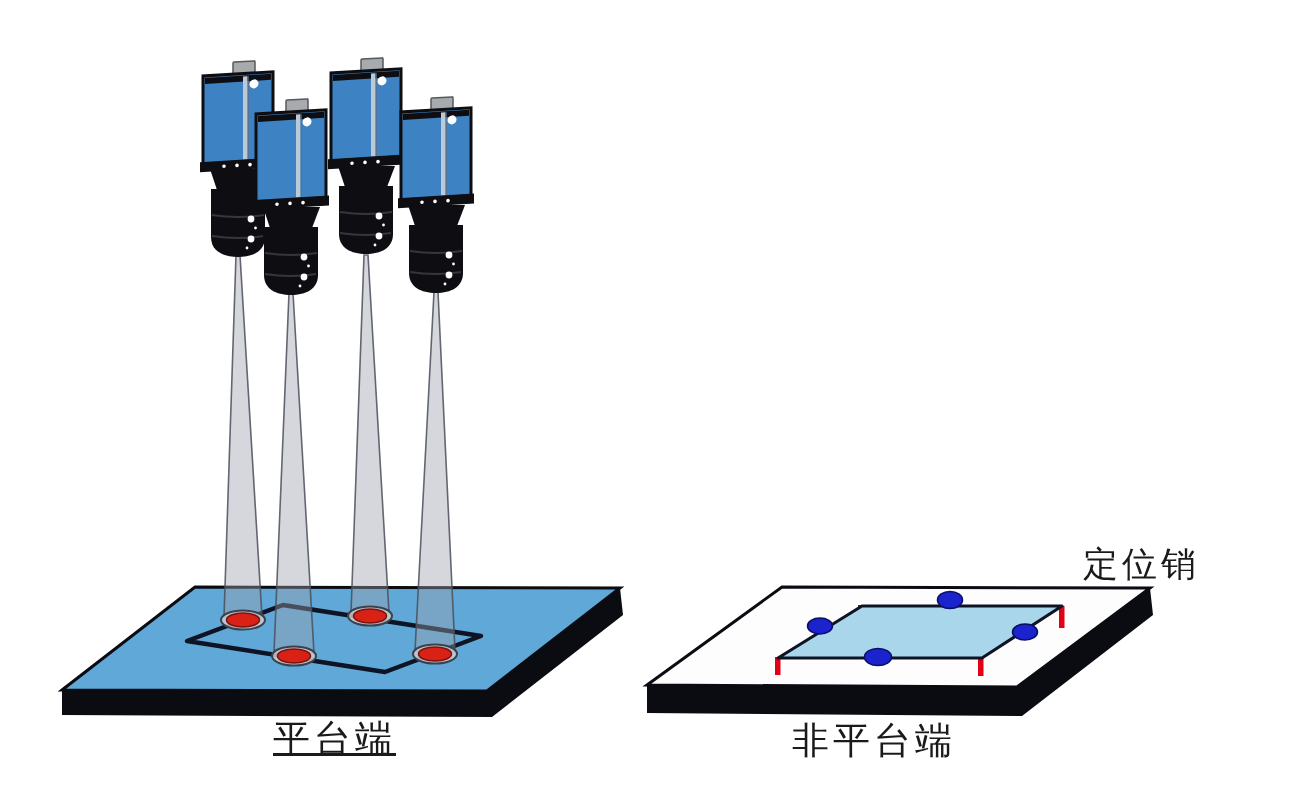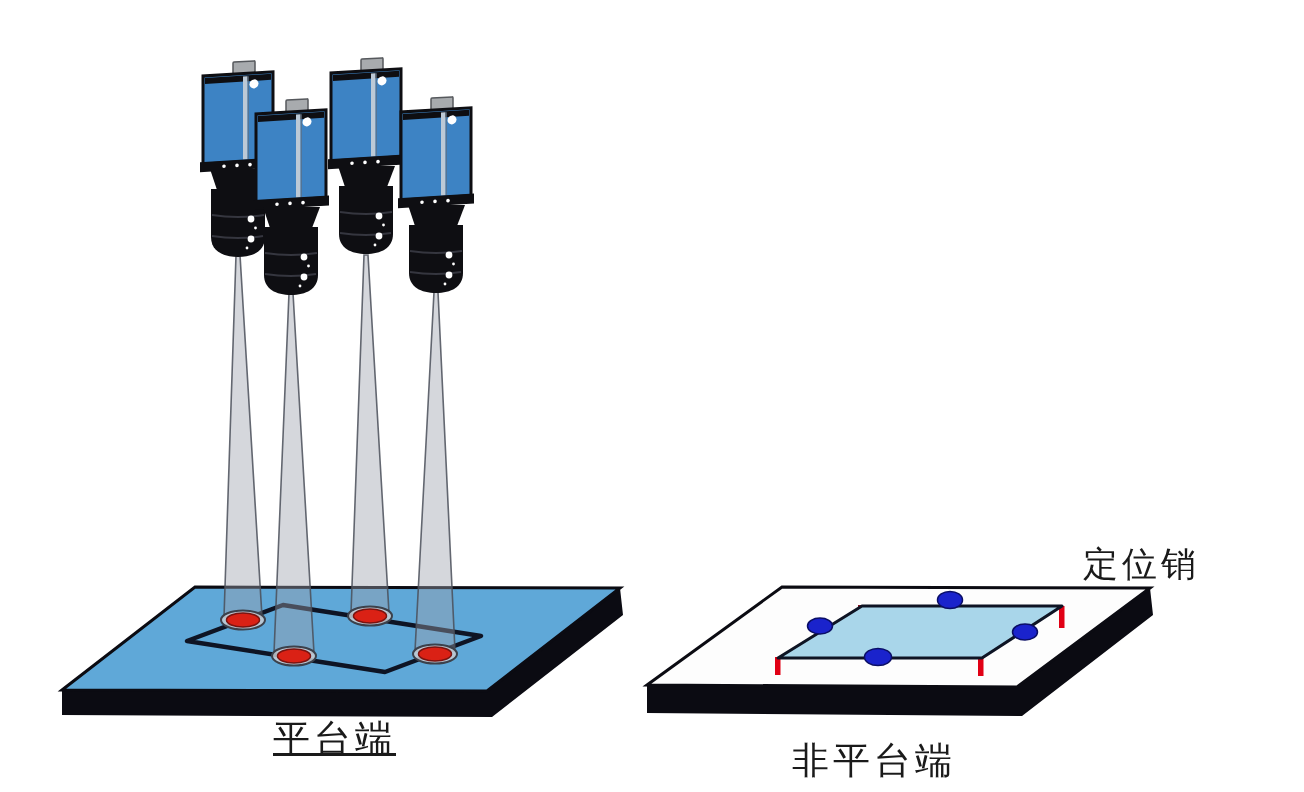--- a/index.html
+++ b/index.html
@@ -8,21 +8,21 @@
     background:var(--background,#fff);
     font-family:"Liberation Sans","DejaVu Sans",sans-serif;
   }
   .scene{position:absolute;left:0;top:0;}
   .diagram-label{
     position:absolute;color:var(--text_black,#1a1a1a);
     font-size:37px;letter-spacing:4px;text-align:right;font-weight:500;
     white-space:nowrap;
   }
   .label-platform{left:196px;top:714px;width:200px;text-decoration:underline;}
-  .label-nonplatform{left:736px;top:716px;width:220px;margin-top:20px;}
+  .label-nonplatform{left:736px;top:716px;width:220px;}
   .label-pin{left:1000px;top:541px;width:200px;font-size:35px;}
 
   
   .cam-body{fill:var(--camera_blue,#3d83c4);stroke:var(--camera_black,#0e0e12);stroke-width:3;}
   .cam-top{fill:var(--camera_black,#0e0e12);}
   .cam-stripe{fill:var(--stripe_silver,#bcc9d6);}
   .cam-stripe-edge{stroke:#5d6f82;stroke-width:1;}
   .connector{fill:var(--connector_gray,#a8abae);stroke:#55585c;stroke-width:1.5;}
   .blk{fill:var(--camera_black,#0e0e12);}
   .wdot{fill:#ffffff;}

